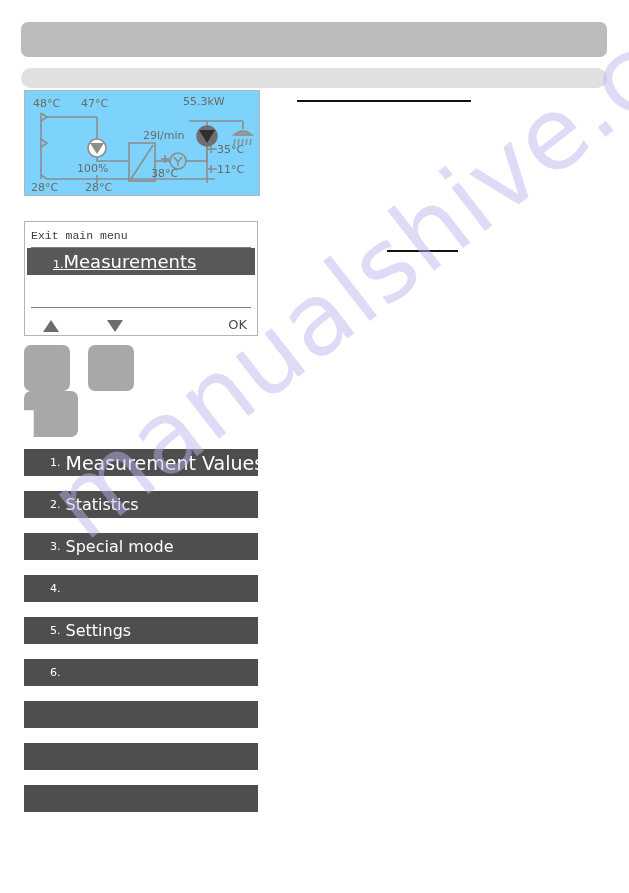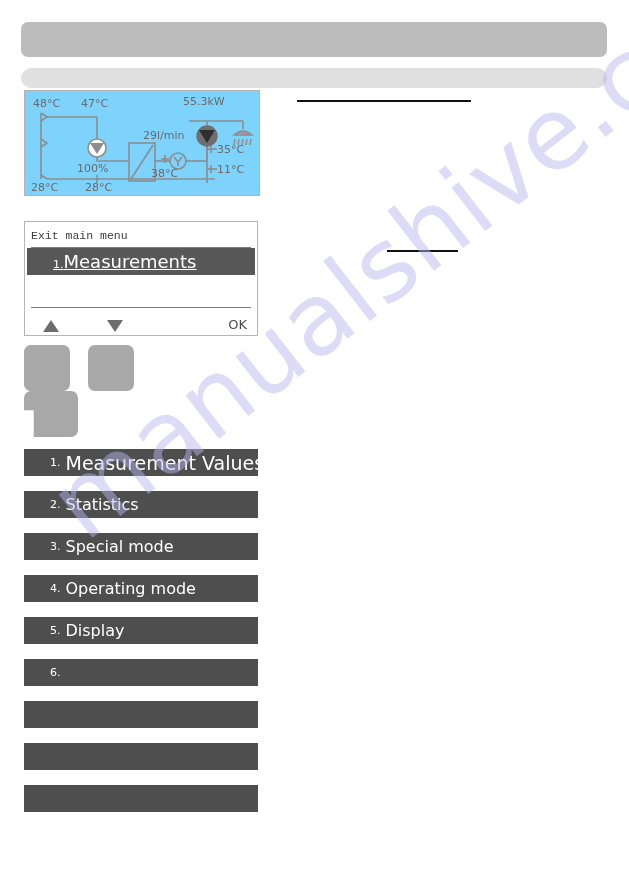--- a/index.html
+++ b/index.html
@@ -344,26 +344,25 @@
     <span class="label">Statistics</span>
   </div>
 
   <div class="menu-bar">
     <span class="num">3.</span>
     <span class="label">Special mode</span>
   </div>
 
   <div class="menu-bar">
     <span class="num">4.</span>
-    <span class="label">Operating mode</span>
   </div>
 
   <div class="menu-bar">
     <span class="num">5.</span>
-    <span class="label">Display</span>
+    <span class="label">Settings</span>
   </div>
 
   <div class="menu-bar">
     <span class="num">6.</span>
   </div>
 
   <div class="menu-bar blank">
     <span class="label"></span>
   </div>
 

